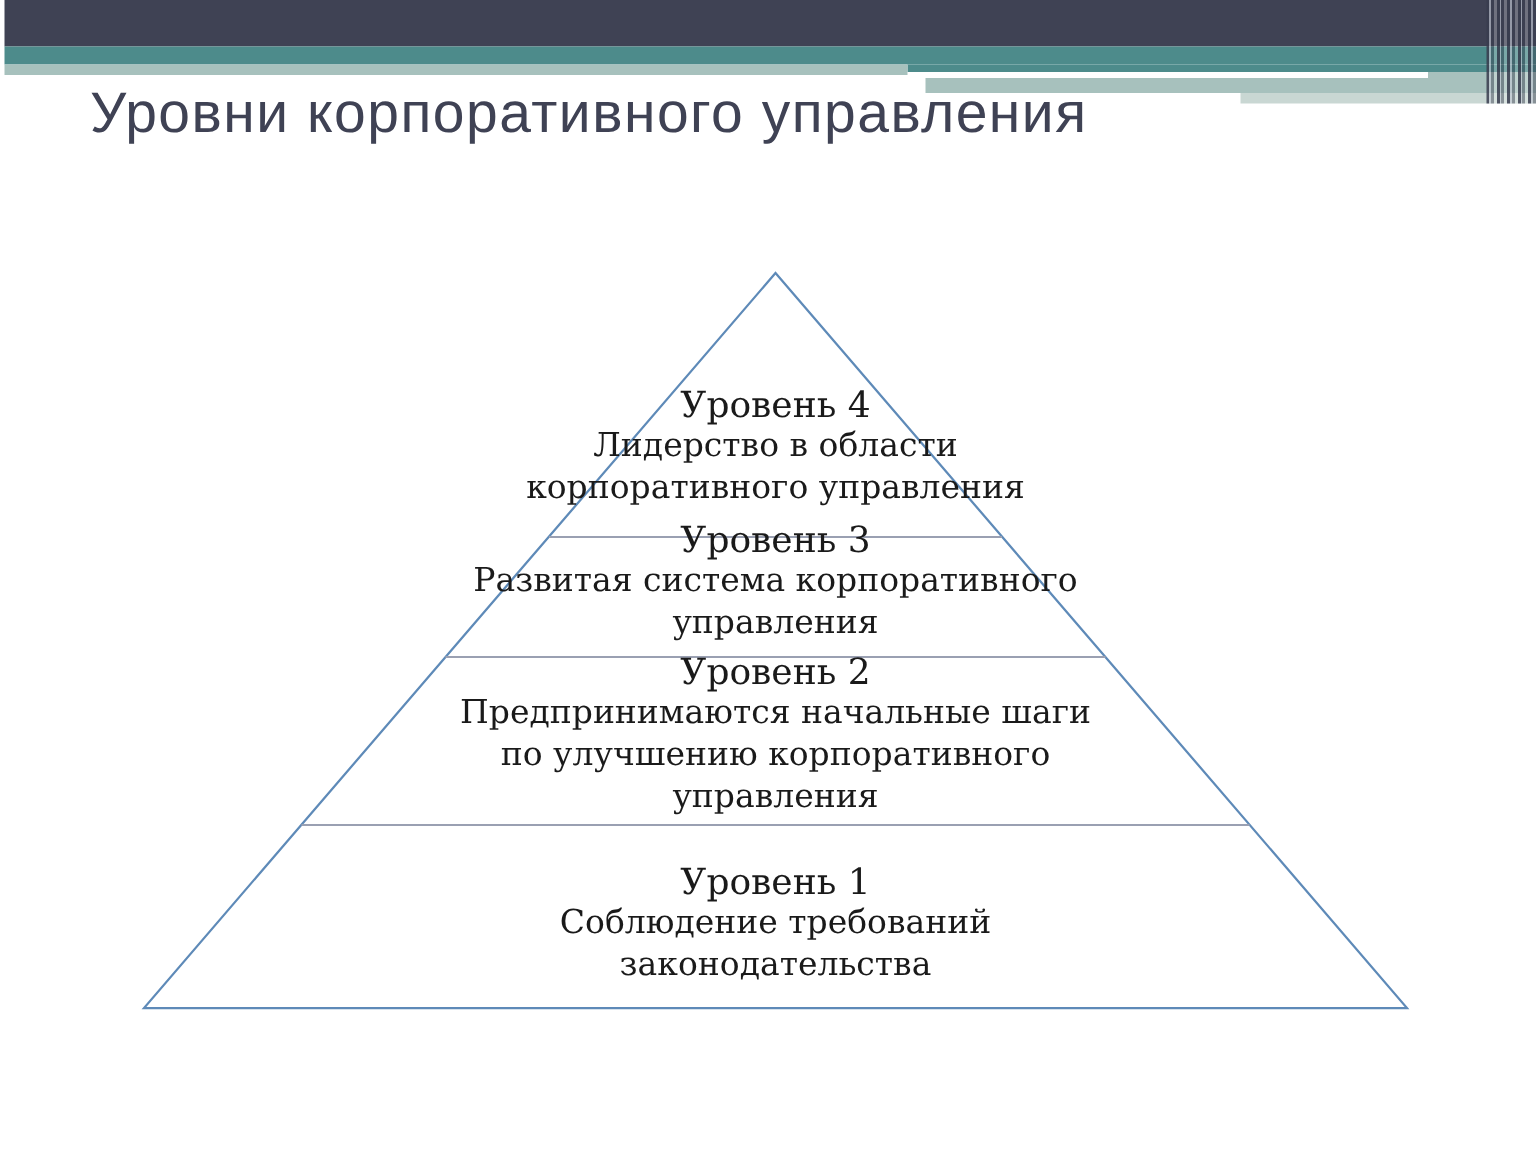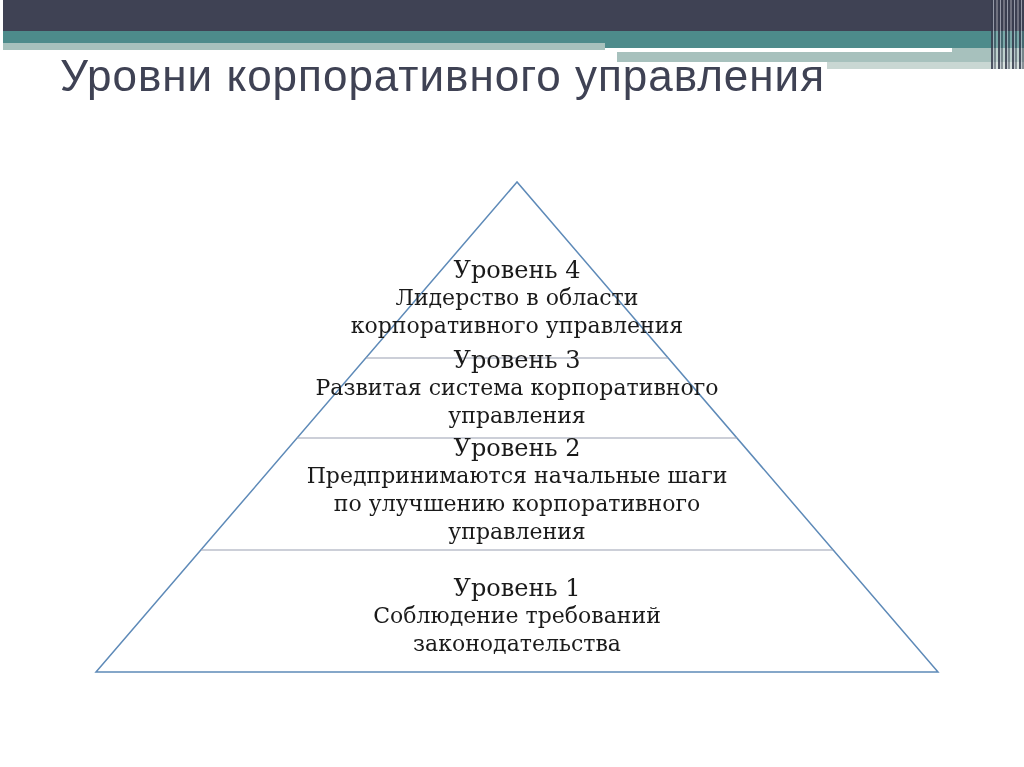--- a/index.html
+++ b/index.html
@@ -57,21 +57,21 @@
       rgba(56, 60, 78, 0.45) 3px,  rgba(56, 60, 78, 0.45) 5px,
       rgba(255, 255, 255, 0.25) 5px, rgba(255, 255, 255, 0.25) 7px);
   }
 
   
   .slide-title {
     position: absolute;
     left: 60px;
     top: 52px;
     font-family: "Liberation Sans", sans-serif;
-    font-size: 44px;
+    font-size: 38px;
     line-height: 48px;
     letter-spacing: 1px;
     color: var(--title-text, #3f4254);
     white-space: nowrap;
   }
 
   
   .pyramid-svg {
     position: absolute;
     left: 0; top: 0;

